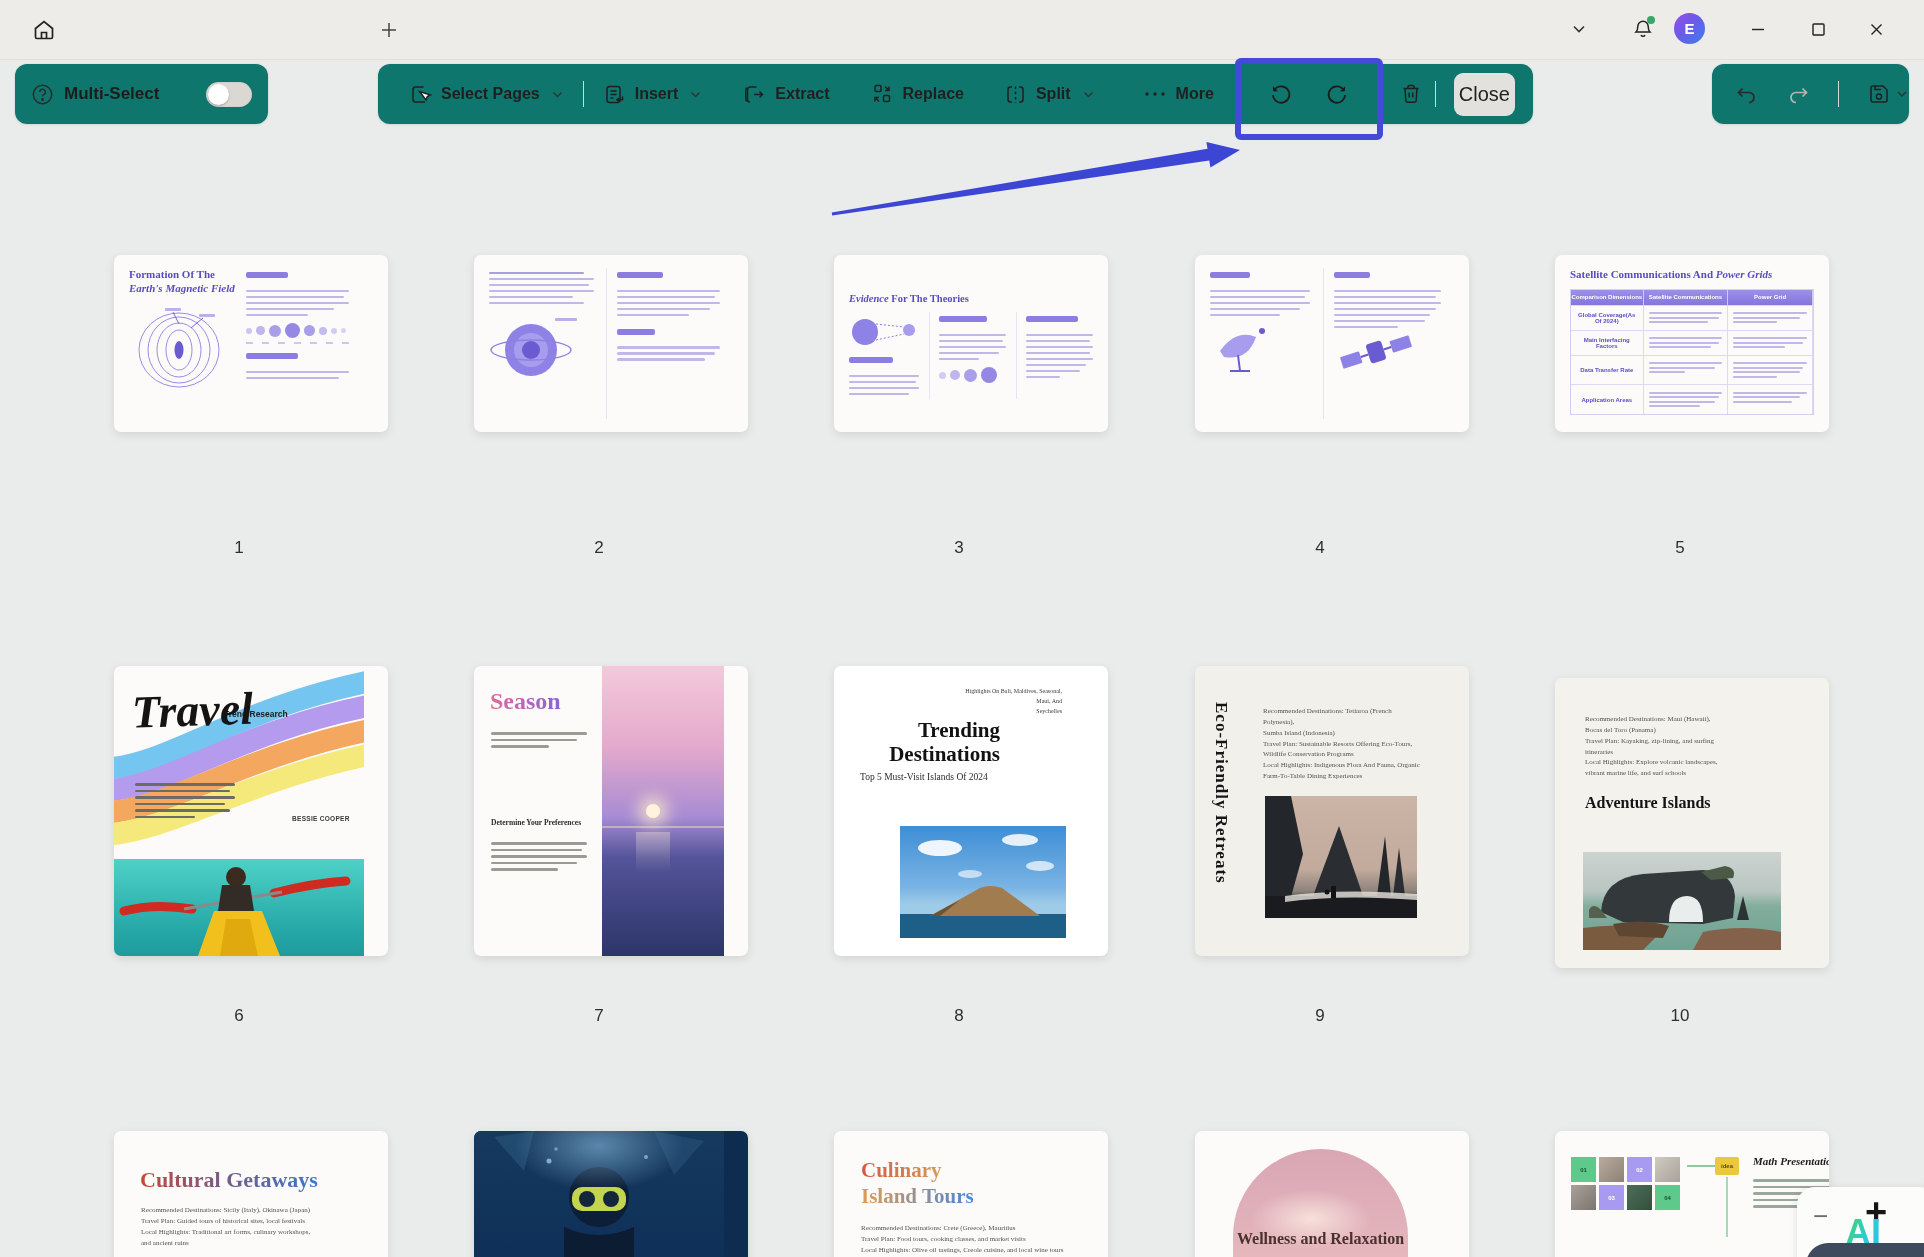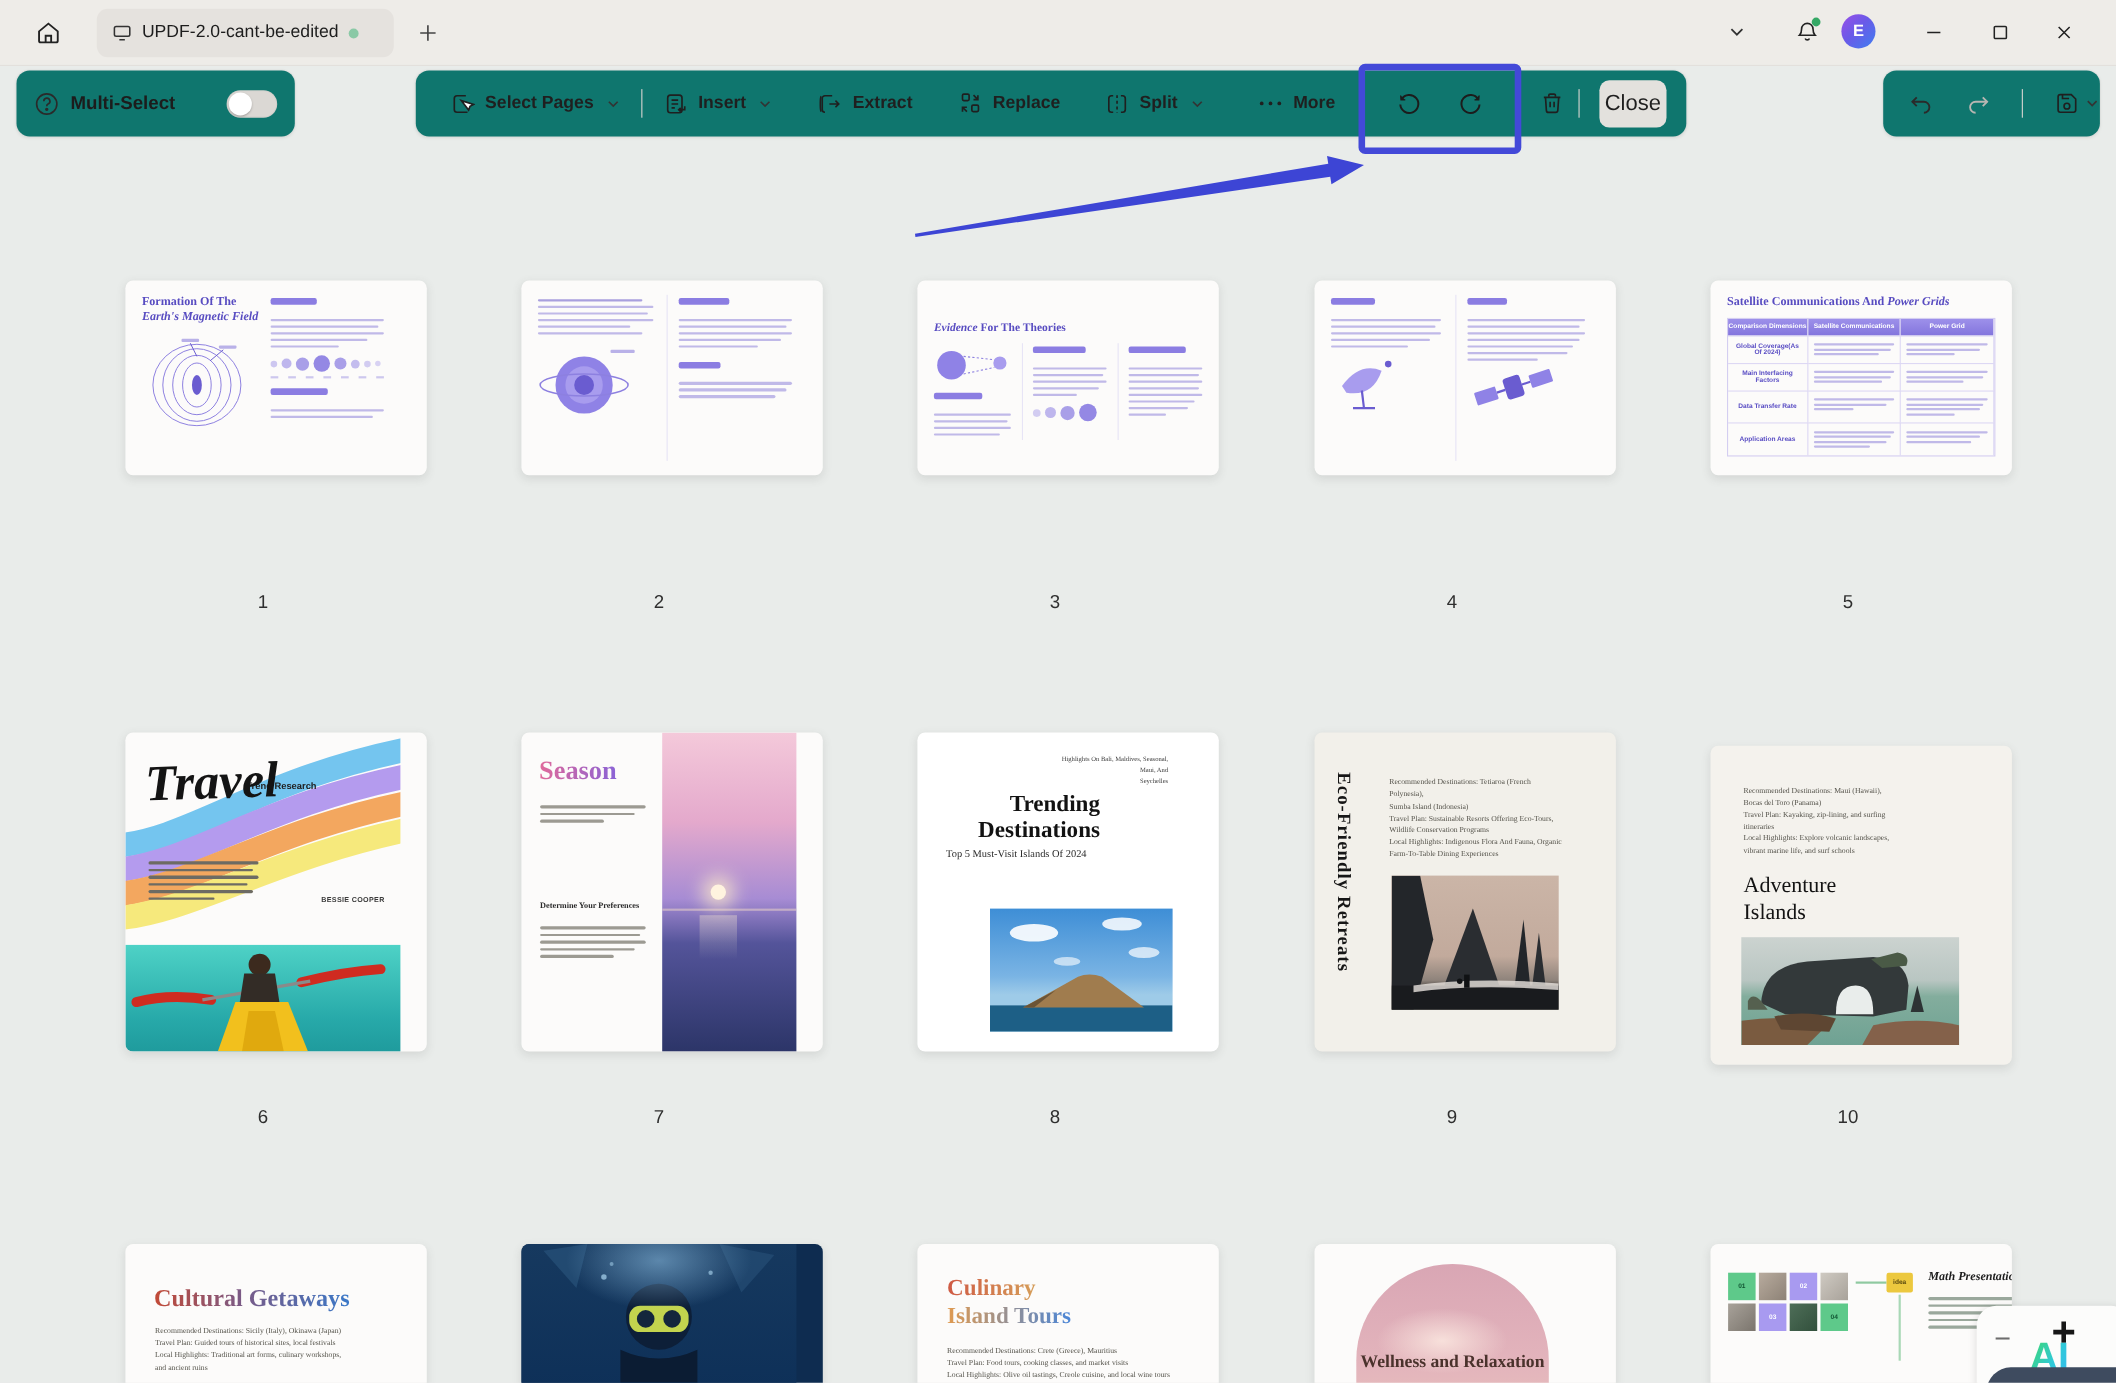--- a/index.html
+++ b/index.html
@@ -83,30 +83,20 @@
 
 <div class="titlebar">
   <div class="homebtn">
     <span>
       <svg width="24" height="24" viewBox="0 0 24 24" fill="none" stroke="#222" stroke-width="1.7">
           <path d="M3.5 10.5 12 3.5l8.5 7v8.5a1.5 1.5 0 0 1-1.5 1.5H5a1.5 1.5 0 0 1-1.5-1.5z"></path>
           <path d="M9.5 20.5v-6h5v6"></path>
         </svg>
     </span>
   </div>
-  <div class="tab">
-    <span>
-      <svg width="18" height="18" viewBox="0 0 18 18" fill="none" stroke="#333" stroke-width="1.4">
-          <rect x="2" y="3" width="14" height="9" rx="1.6"></rect>
-          <path d="M6.5 15.2h5"></path>
-        </svg>
-    </span>
-    <span class="tab-title">UPDF-2.0-cant-be-edited</span>
-    <span class="tab-dot"></span>
-  </div>
   <div class="newtab">
     <span>
       <svg width="20" height="20" viewBox="0 0 20 20" stroke="#444" stroke-width="1.5">
           <path d="M10 3v14M3 10h14"></path>
         </svg>
     </span>
   </div>
   <div class="tb-ico" style="left:1563px;">
     <span>
       <svg width="16" height="16" viewBox="0 0 16 16" fill="none" stroke="#333" stroke-width="1.6">
@@ -599,21 +589,21 @@
 
 <div class="card r2 c5" style="background:#f4f2ed;margin-top:12px;">
   <div class="tinyserif" style="position:absolute;left:30px;top:36px;width:170px;">
     <span>Recommended Destinations: Maui (Hawaii),</span><br>
     <span>Bocas del Toro (Panama)</span><br>
     <span>Travel Plan: Kayaking, zip-lining, and surfing</span><br>
     <span>itineraries</span><br>
     <span>Local Highlights: Explore volcanic landscapes,</span><br>
     <span>vibrant marine life, and surf schools</span>
   </div>
-  <div class="serif" style="position:absolute;left:30px;top:115px;width:130px;font-weight:400;font-size:20px;line-height:1.2;color:#131313;">Adventure Islands</div>
+  <div class="serif" style="position:absolute;left:30px;top:115px;width:130px;font-weight:700;font-size:16px;line-height:1.2;color:#131313;">Adventure Islands</div>
   <div class="photo" style="left:28px;top:174px;width:198px;height:98px;background:linear-gradient(180deg,#ccd3d0 0%,#b9c6c2 40%,#83ad9d 55%,#6fa293 100%);">
     <svg width="198" height="98" viewBox="0 0 198 98">
       <path d="M18,60 Q20,26 60,22 L120,18 Q150,20 152,44 L150,66 L120,72 L40,70 Z" fill="#33393a"></path>
       <path d="M86,70 Q86,44 104,44 Q120,44 120,70 Z" fill="#e9edeb"></path>
       <path d="M18,58 Q10,50 6,58 L6,66 L24,66 Z" fill="#55604f"></path>
       <path d="M118,20 L142,14 Q154,16 150,26 L128,28 Z" fill="#4a5a46"></path>
       <path d="M160,44 L166,68 L154,68 Z" fill="#2d3334"></path>
       <path d="M0,76 Q40,70 80,78 L60,98 L0,98 Z" fill="#7a5b40"></path>
       <path d="M120,80 Q160,72 198,80 L198,98 L110,98 Z" fill="#84614a"></path>
       <path d="M30,72 Q60,66 86,74 L80,86 L36,84 Z" fill="#5e4632"></path>

